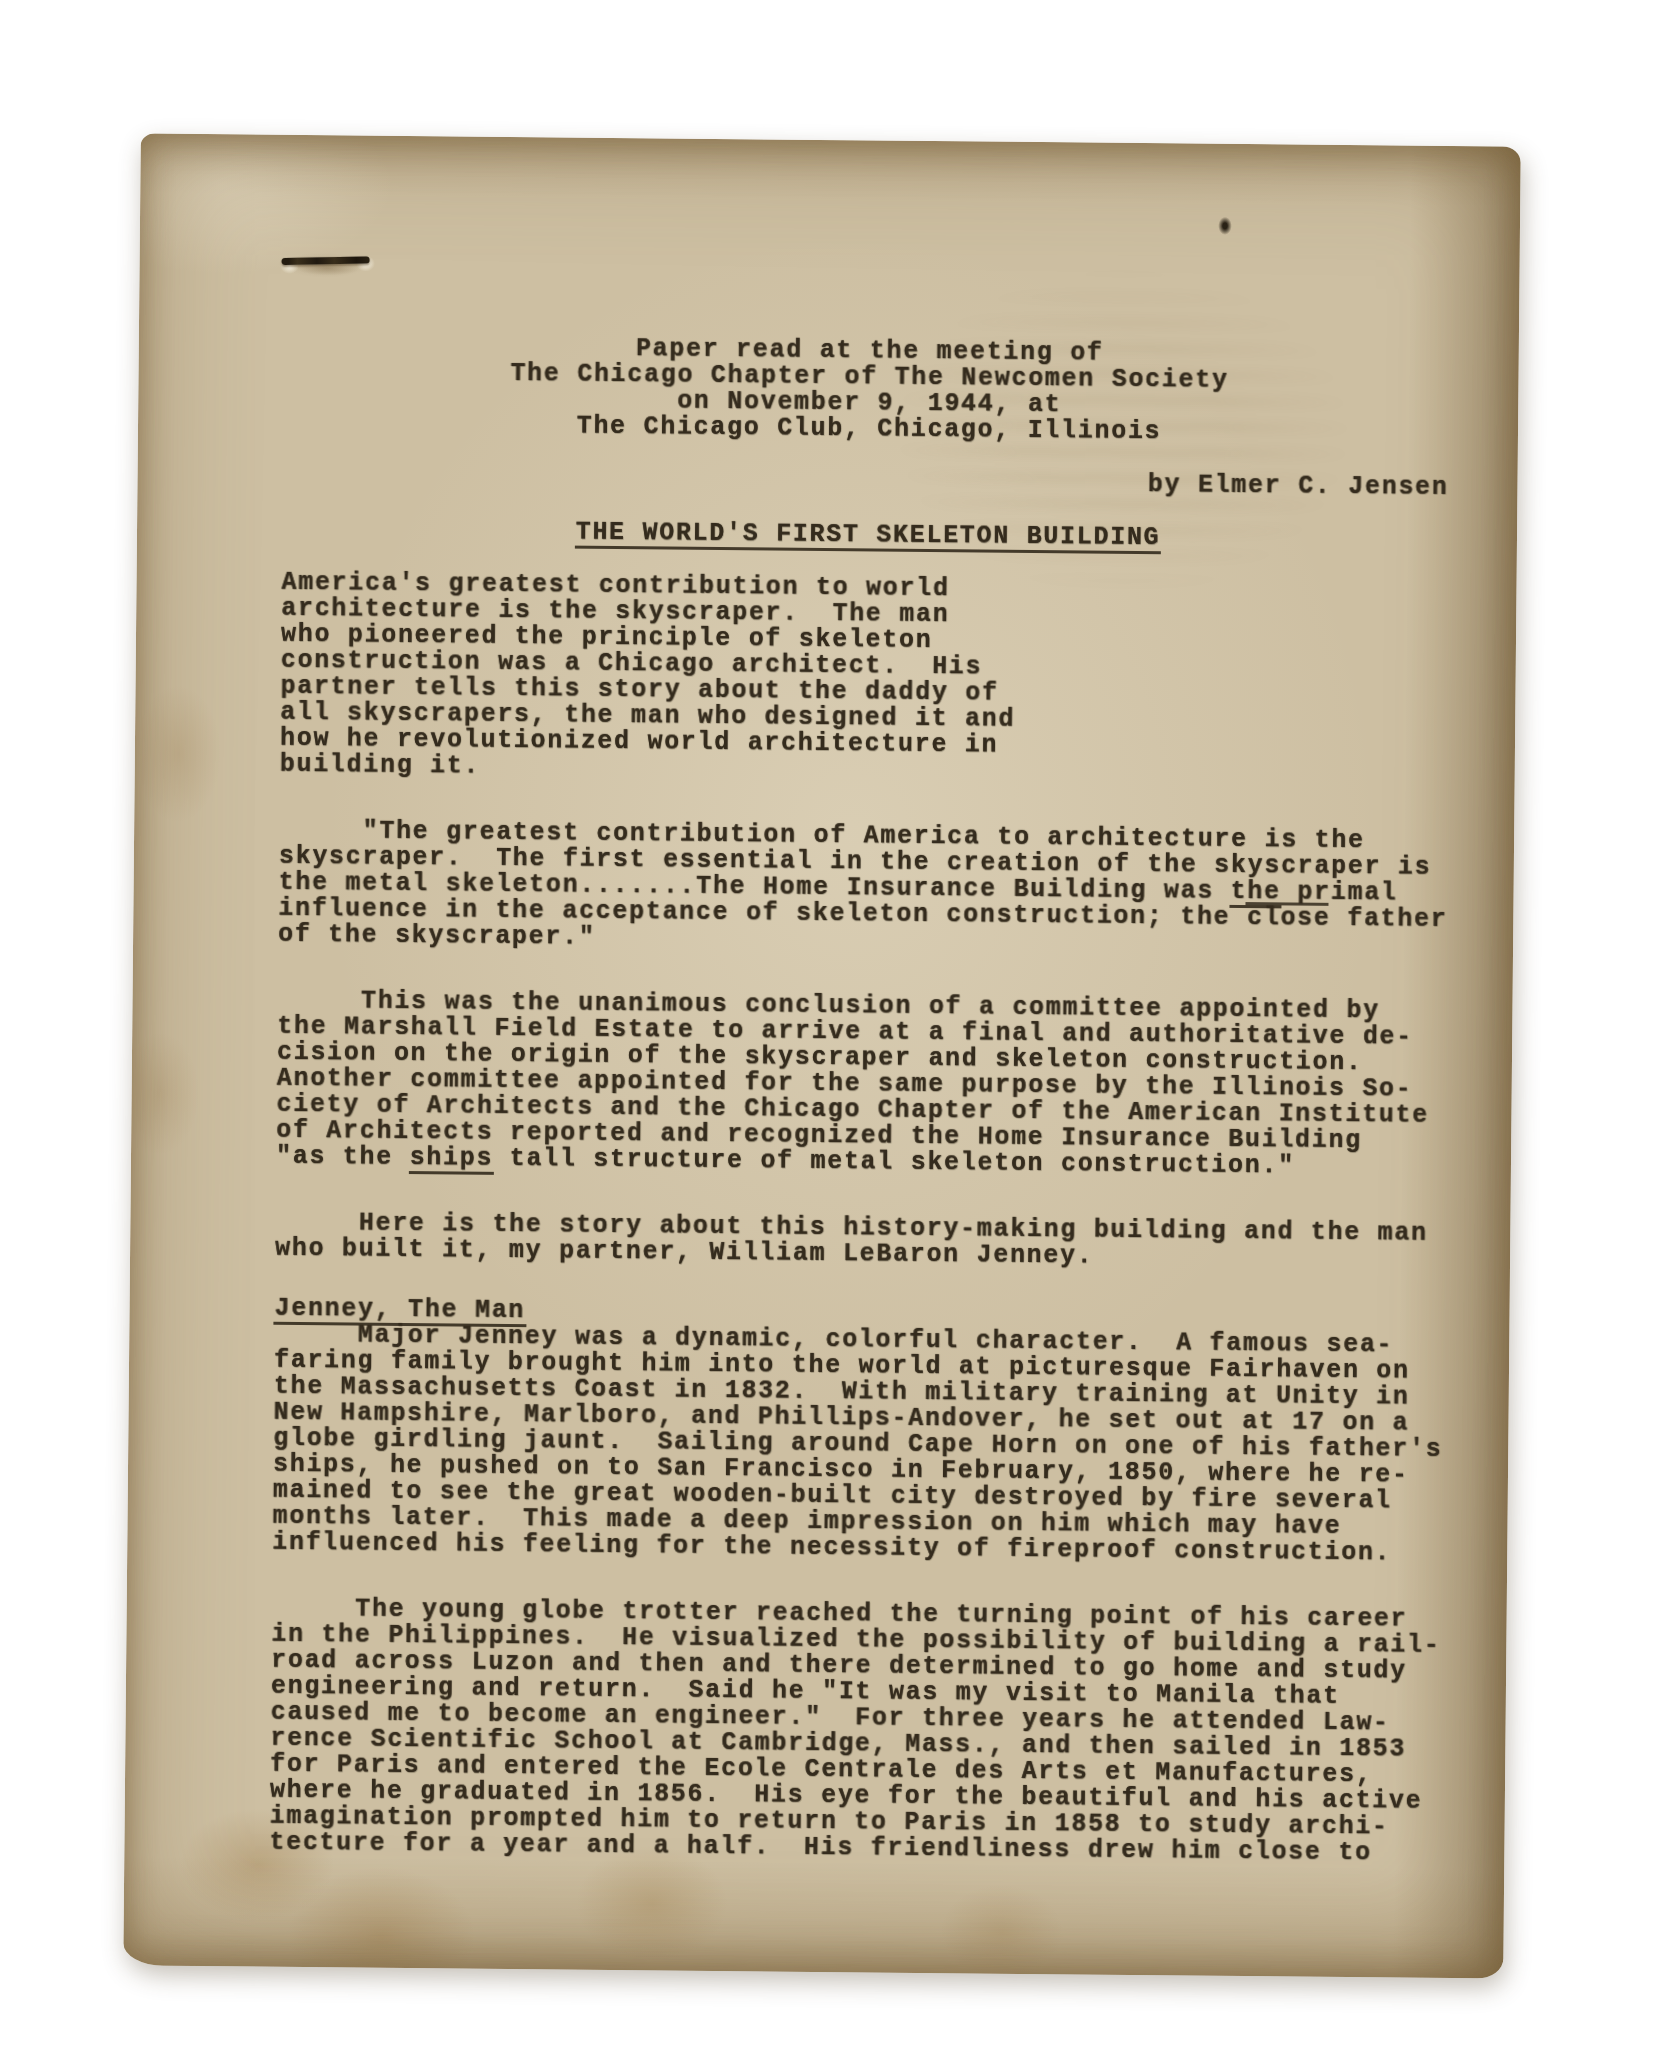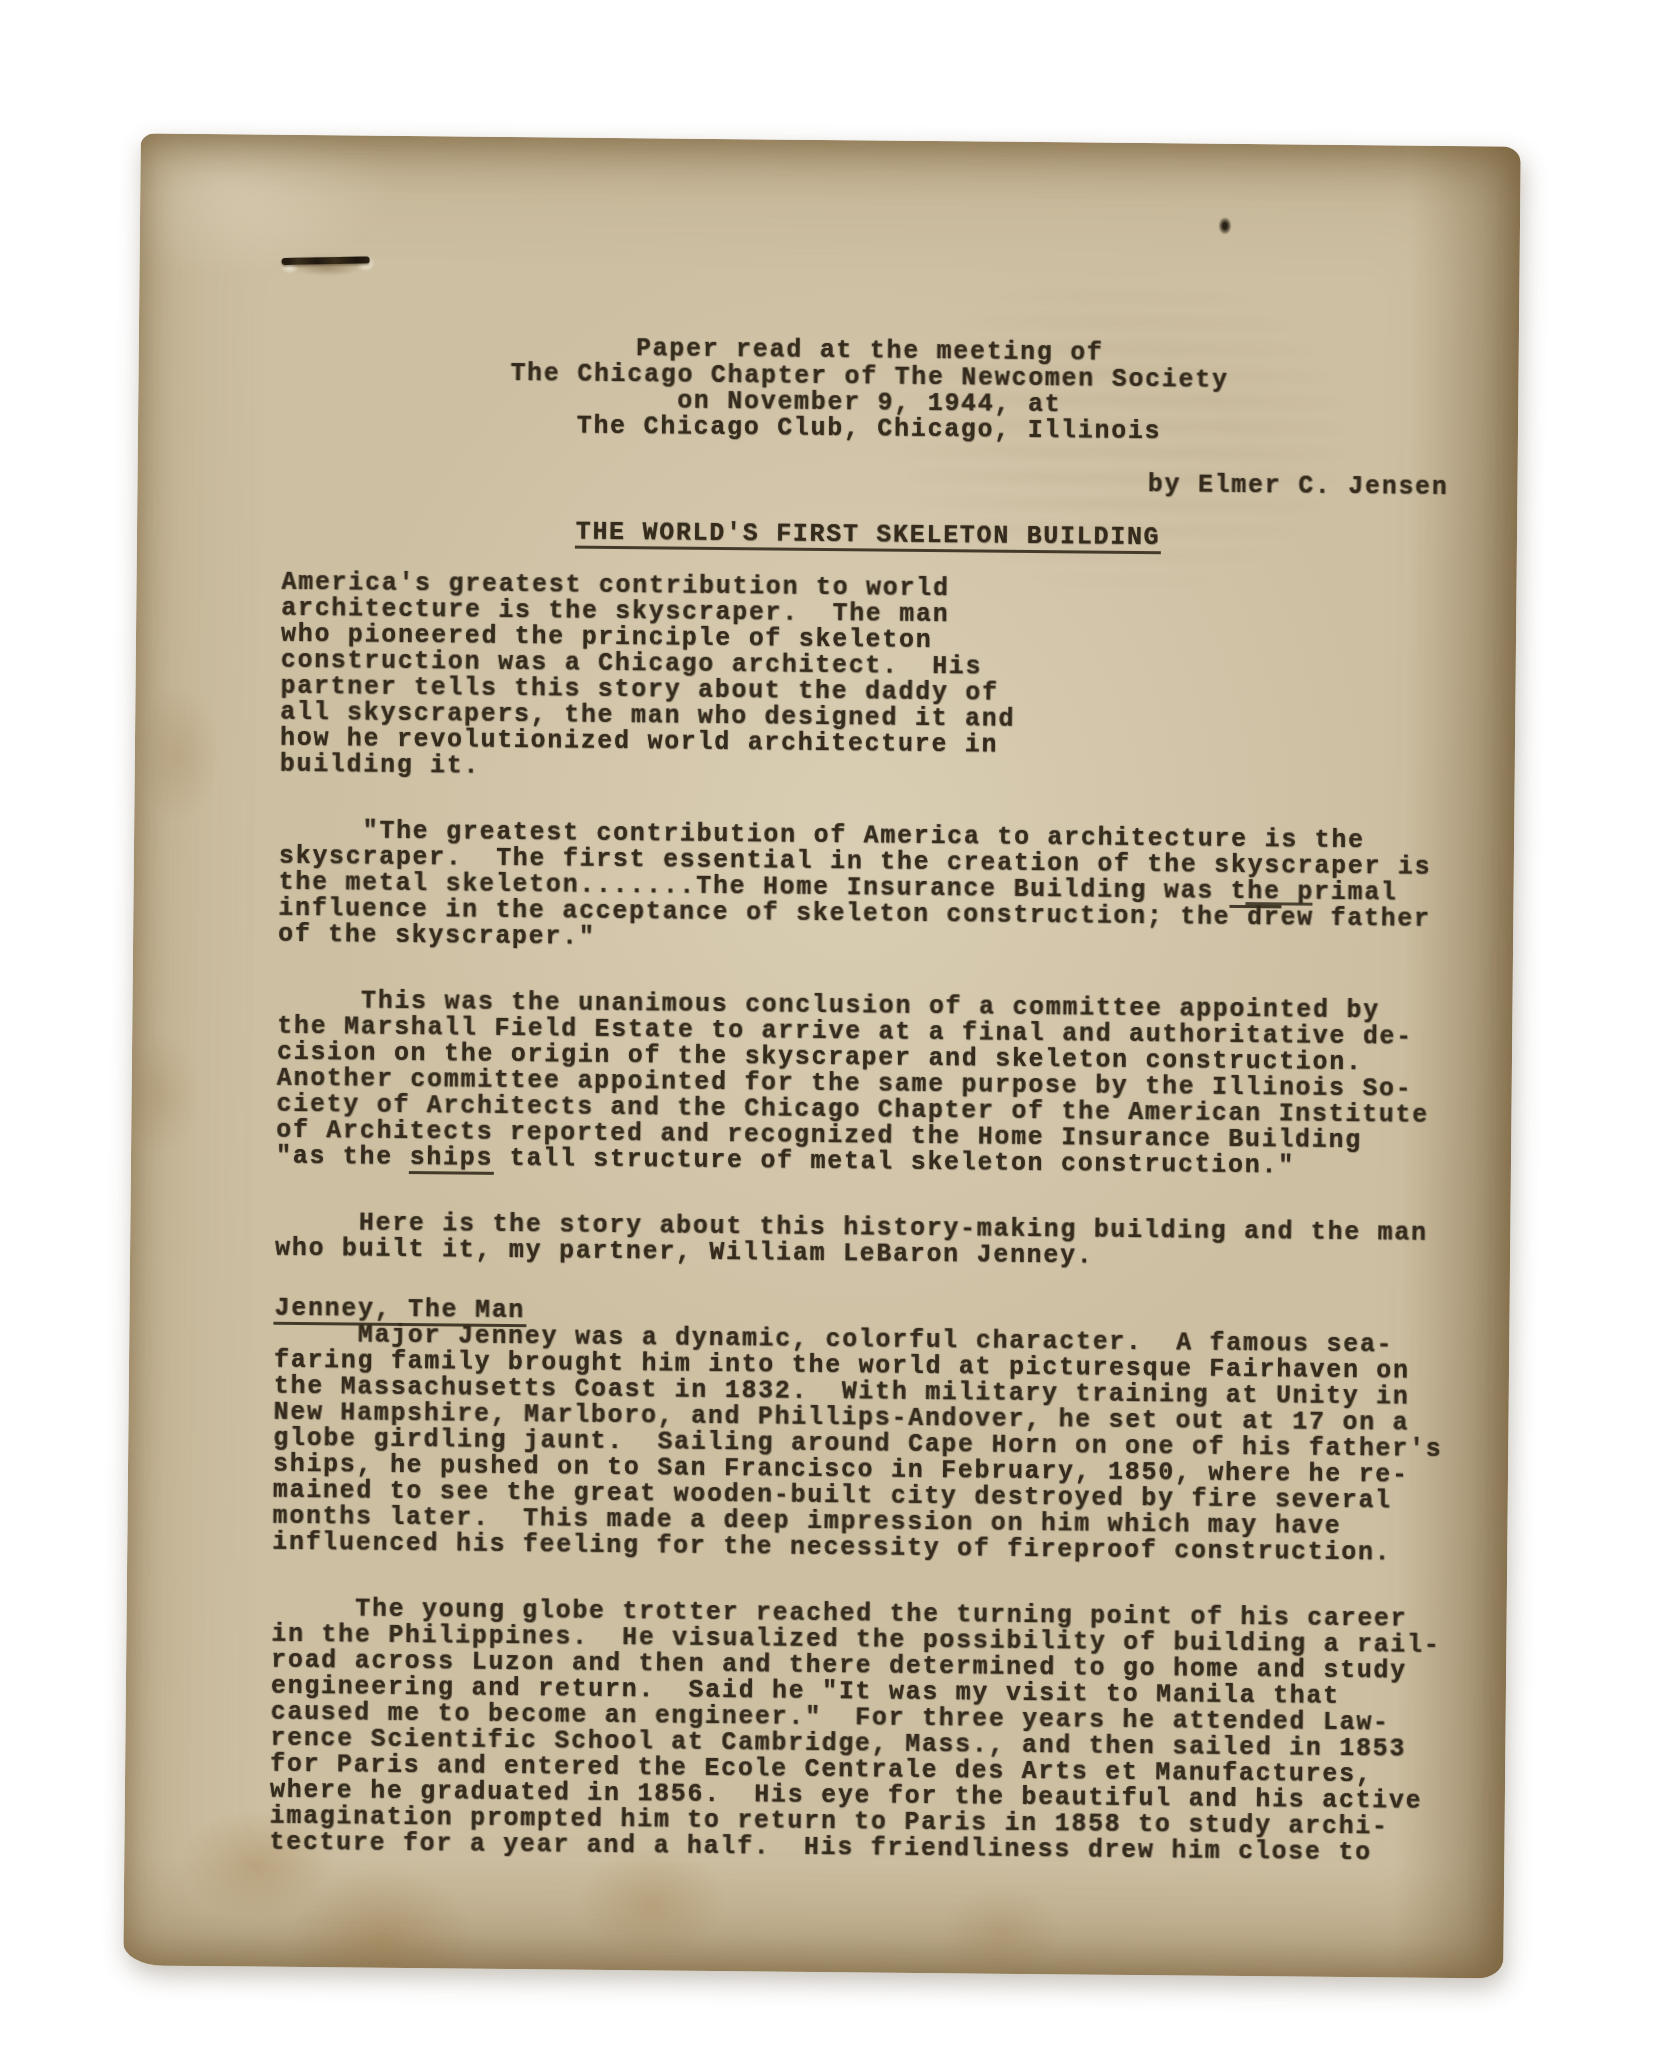--- a/index.html
+++ b/index.html
@@ -104,21 +104,21 @@
           <div class="tline"><span>construction was a Chicago architect.  His</span></div>
           <div class="tline"><span>partner tells this story about the daddy of</span></div>
           <div class="tline"><span>all skyscrapers, the man who designed it and</span></div>
           <div class="tline"><span>how he revolutionized world architecture in</span></div>
           <div class="tline"><span>building it.</span></div>
         </div>
         <div class="block align-left gap-wide">
           <div class="tline"><span>     "The greatest contribution of America to architecture is the</span></div>
           <div class="tline"><span>skyscraper.  The first essential in the creation of the skyscraper is</span></div>
           <div class="tline"><span>the metal skeleton.......The Home Insurance Building was </span><span class="u">the</span><span> primal</span></div>
-          <div class="tline"><span>influence in the acceptance of skeleton construction; the </span><span class="o">drew</span><span> father</span></div>
+          <div class="tline"><span>influence in the acceptance of skeleton construction; the </span><span class="o">close</span><span> father</span></div>
           <div class="tline"><span>of the skyscraper."</span></div>
         </div>
         <div class="block align-left gap-wide">
           <div class="tline"><span>     This was the unanimous conclusion of a committee appointed by</span></div>
           <div class="tline"><span>the Marshall Field Estate to arrive at a final and authoritative de-</span></div>
           <div class="tline"><span>cision on the origin of the skyscraper and skeleton construction.</span></div>
           <div class="tline"><span>Another committee appointed for the same purpose by the Illinois So-</span></div>
           <div class="tline"><span>ciety of Architects and the Chicago Chapter of the American Institute</span></div>
           <div class="tline"><span>of Architects reported and recognized the Home Insurance Building</span></div>
           <div class="tline"><span>"as the </span><span class="u">ships</span><span> tall structure of metal skeleton construction."</span></div>

